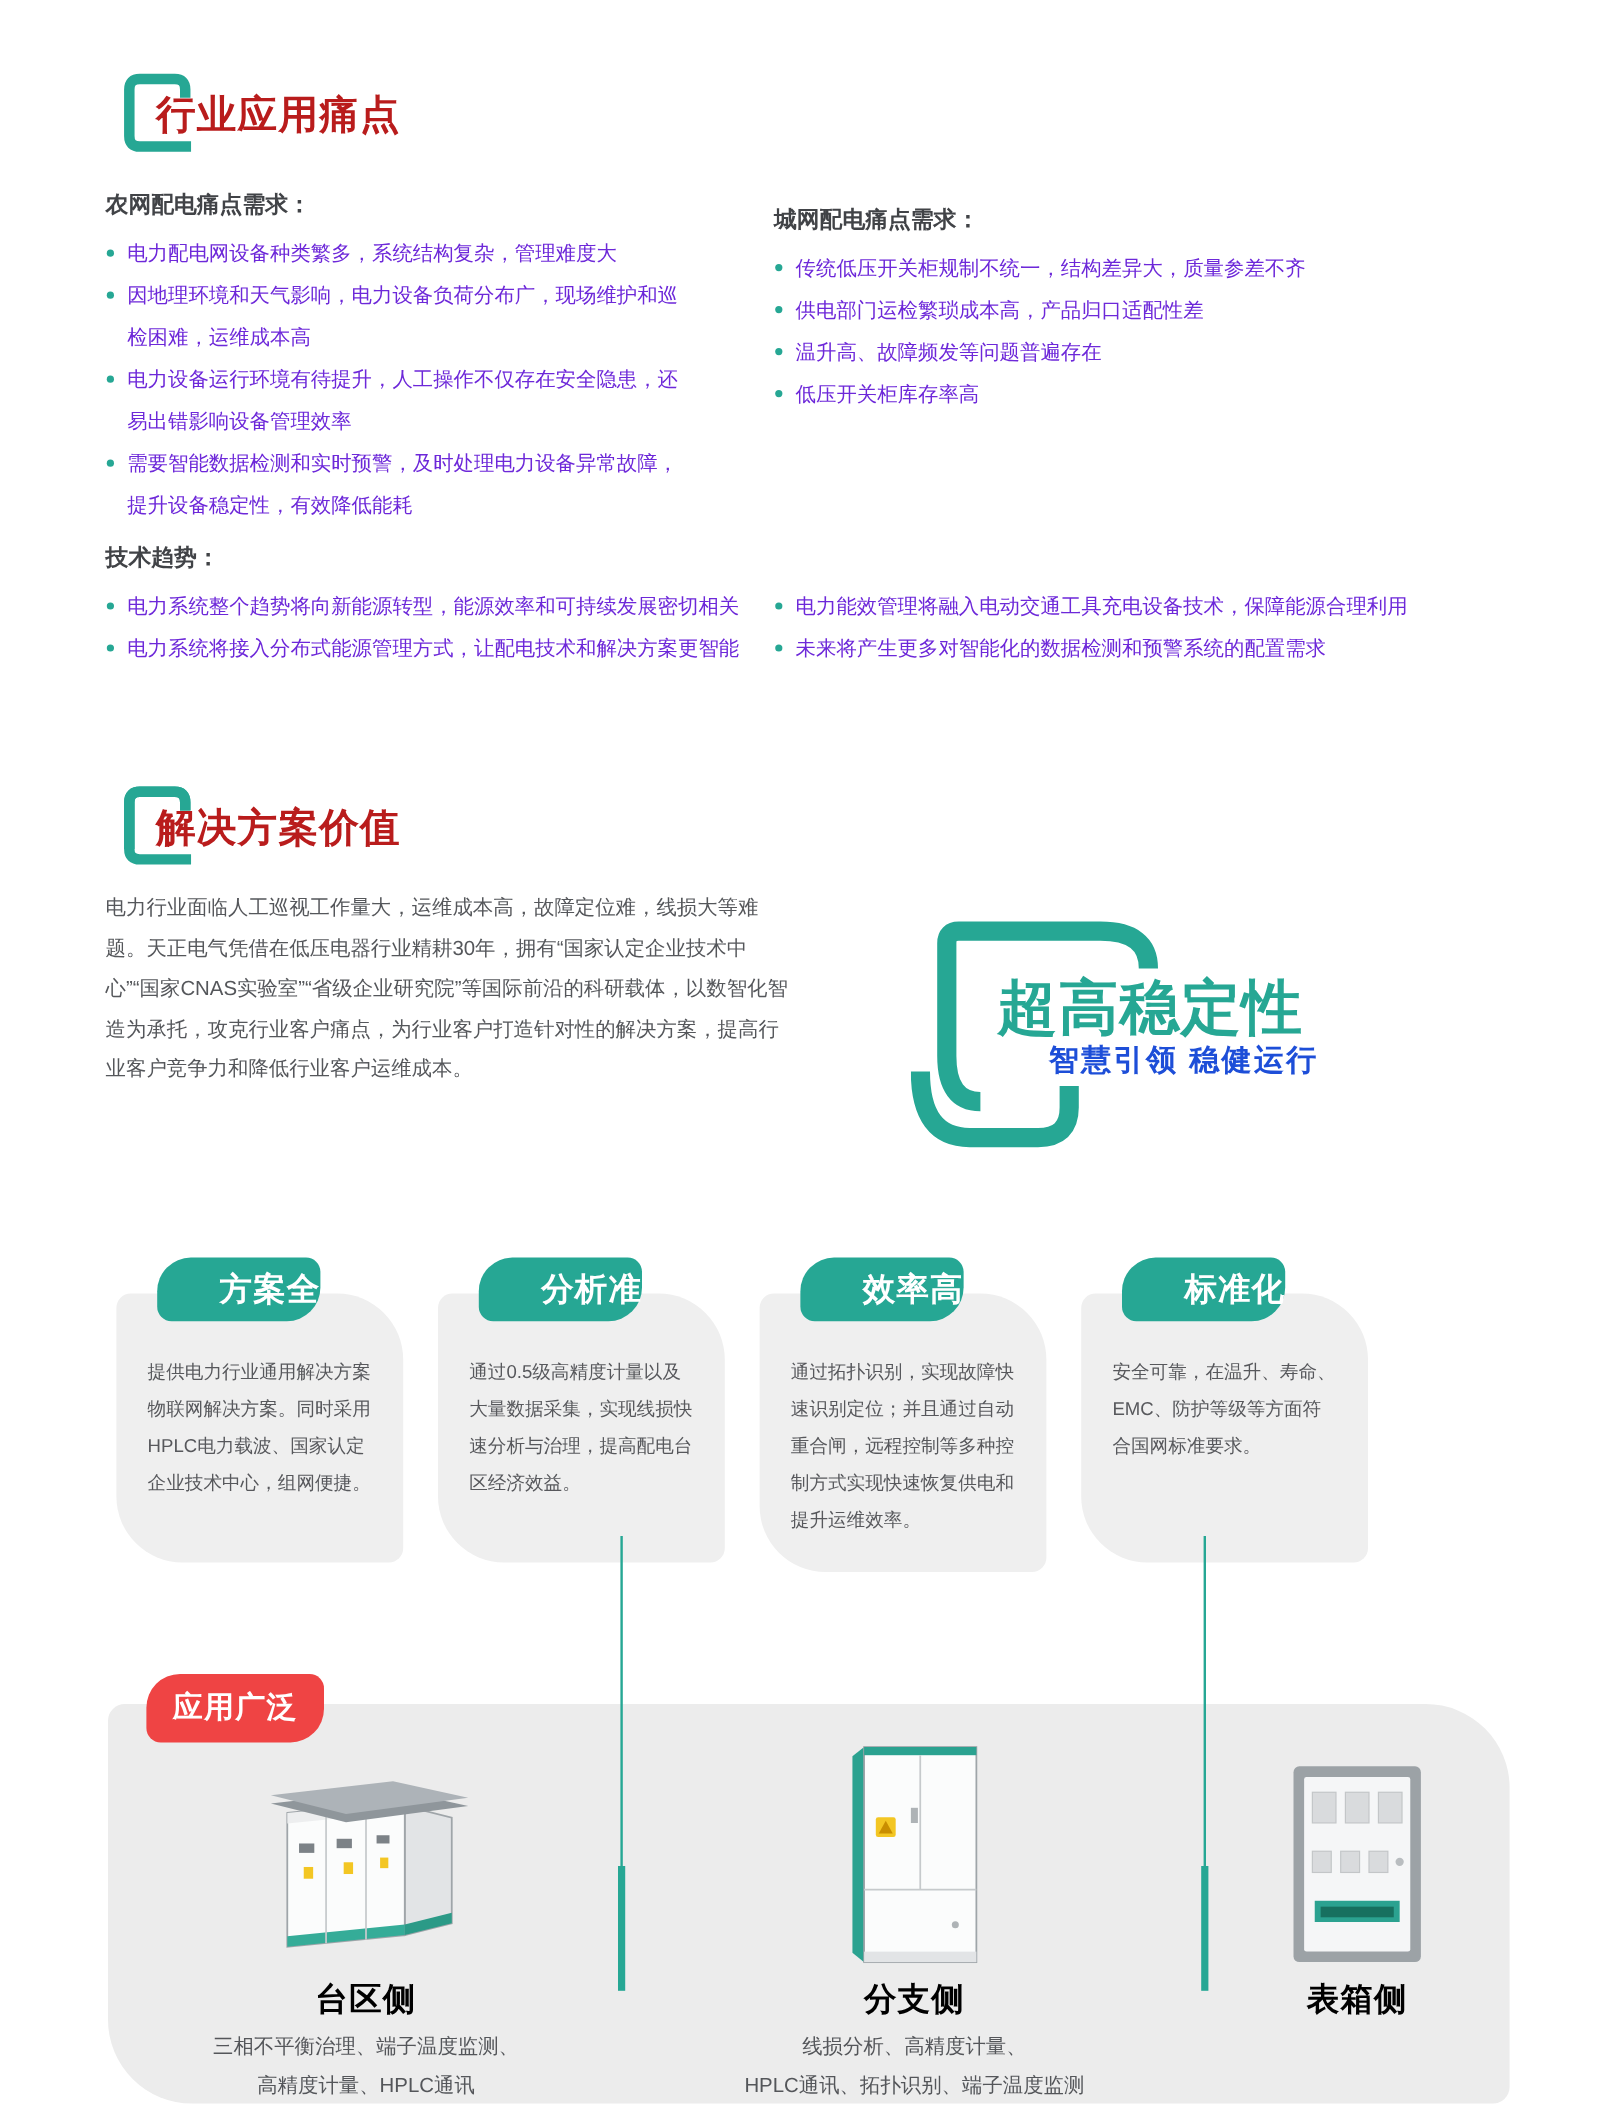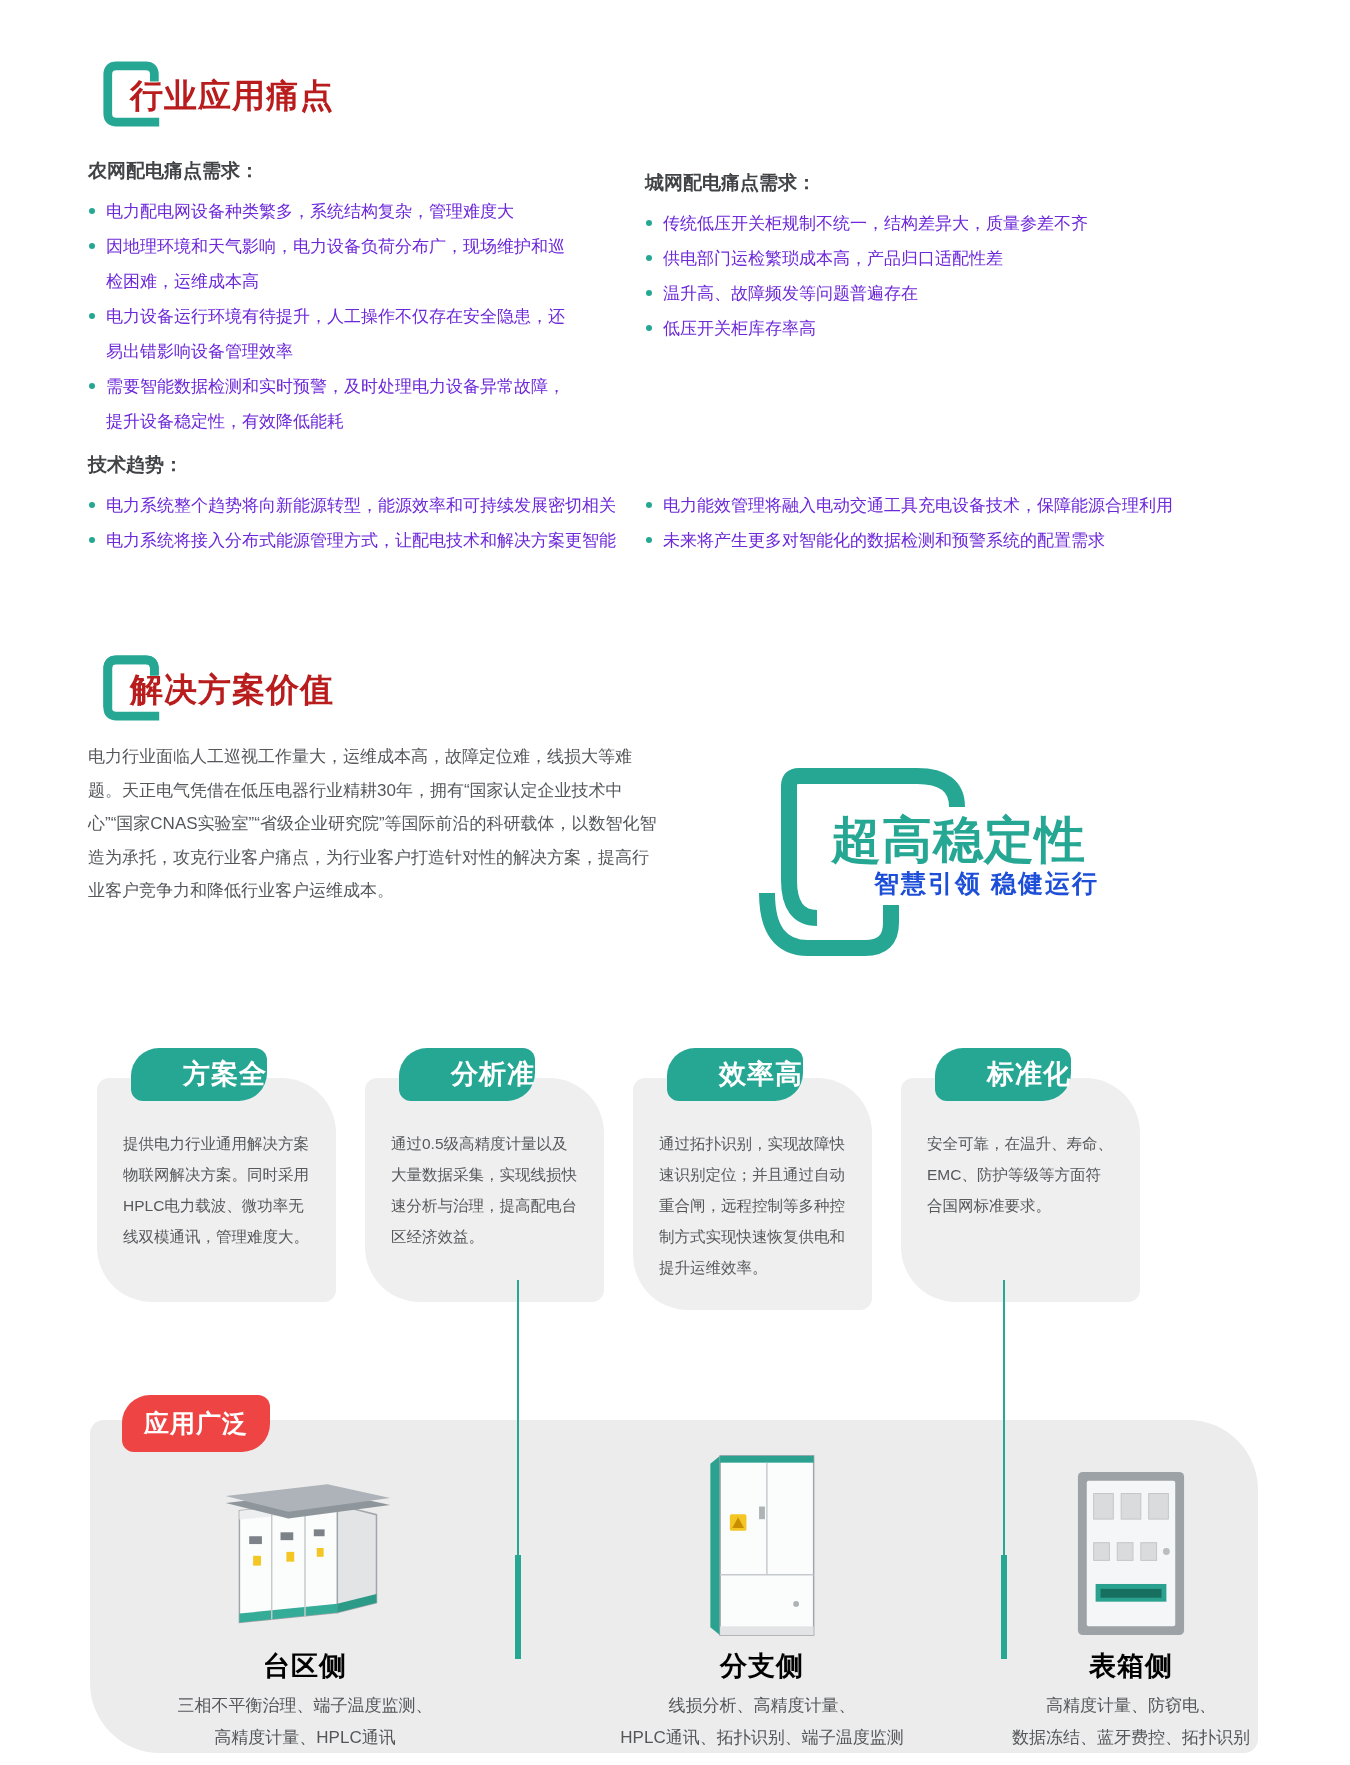--- a/index.html
+++ b/index.html
@@ -108,21 +108,21 @@
     </svg>
     <svg style="left:0;top:130px;" width="150" height="80" viewBox="0 0 150 80">
       <path d="M8 8 Q8 63 49 63 L106 63 Q132 63 132 38 L132 20" fill="none" stroke="#26A794" stroke-width="16"></path>
     </svg>
     <div class="hl-title">超高稳定性</div>
     <div class="hl-sub">智慧引领  稳健运行</div>
   </div>
 
   <div class="card" style="left:97px;">
     <div class="tab">方案全</div>
-    <div class="body">提供电力行业通用解决方案物联网解决方案。同时采用HPLC电力载波、微功率无线双模通讯，管理难度大。</div>
+    <div class="body">提供电力行业通用解决方案物联网解决方案。同时采用HPLC电力载波、国家认定企业技术中心，组网便捷。</div>
   </div>
   <div class="card" style="left:365px;">
     <div class="tab">分析准</div>
     <div class="body">通过0.5级高精度计量以及大量数据采集，实现线损快速分析与治理，提高配电台区经济效益。</div>
   </div>
   <div class="card tall" style="left:633px;">
     <div class="tab">效率高</div>
     <div class="body">通过拓扑识别，实现故障快速识别定位；并且通过自动重合闸，远程控制等多种控制方式实现快速恢复供电和提升运维效率。</div>
   </div>
   <div class="card" style="left:901px;">
@@ -197,19 +197,15 @@
         <rect x="78" y="26" width="20" height="26" fill="#D9DBDD" stroke="#C3C6C8"></rect>
         <rect x="22" y="76" width="16" height="18" fill="#D9DBDD" stroke="#C3C6C8"></rect>
         <rect x="46" y="76" width="16" height="18" fill="#D9DBDD" stroke="#C3C6C8"></rect>
         <rect x="70" y="76" width="16" height="18" fill="#D9DBDD" stroke="#C3C6C8"></rect>
         <circle cx="96" cy="85" r="3.5" fill="#B9BDC0"></circle>
         <rect x="24" y="118" width="72" height="18" fill="#2BA290"></rect>
         <rect x="29" y="123" width="62" height="9" fill="#17705F"></rect>
       </svg>
     </div>
     <div class="app-name">表箱侧</div>
-    <div class="app-desc">
-      <div>高精度计量、防窃电、</div>
-      <div>数据冻结、蓝牙费控、拓扑识别</div>
-    </div>
   </div>
 
 </div>
 
 </body></html>

